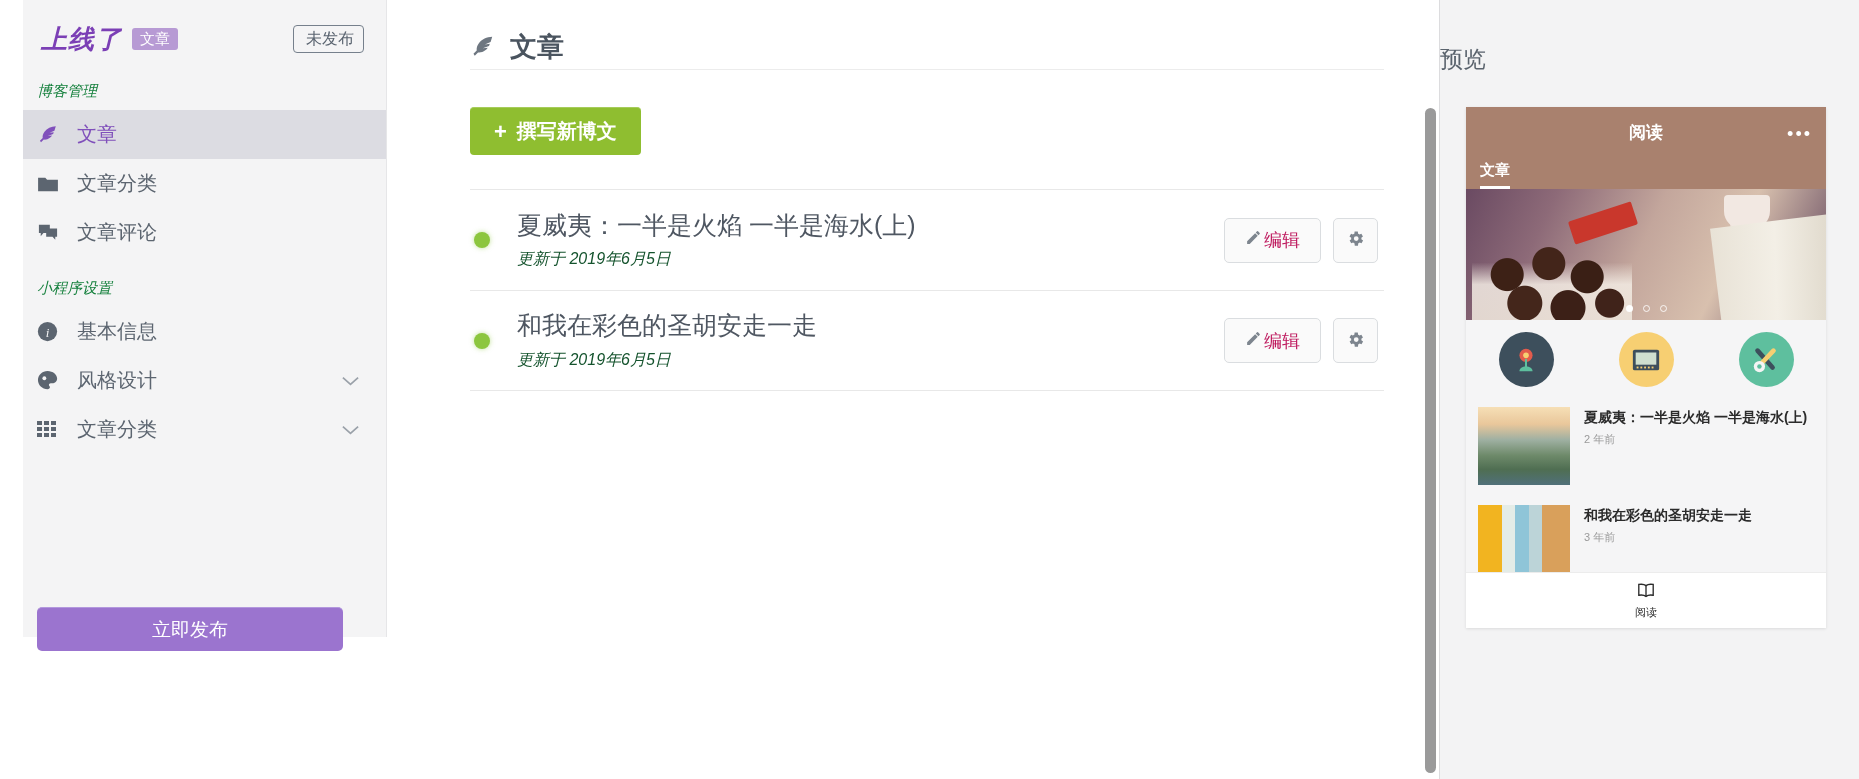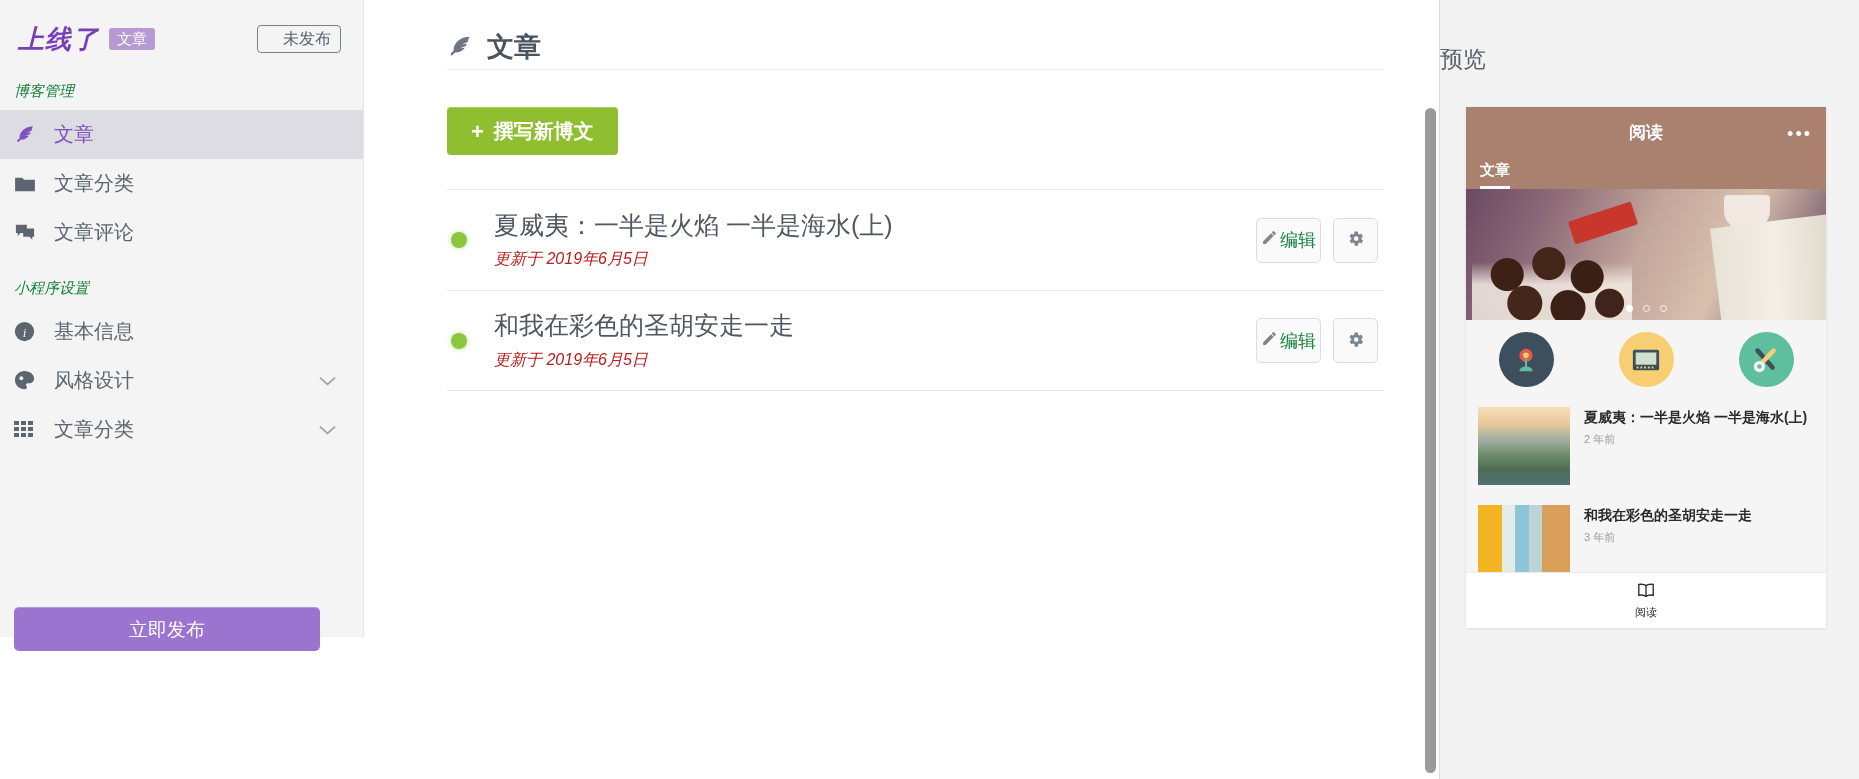--- a/index.html
+++ b/index.html
@@ -11,20 +11,21 @@
   }
   #app { position: relative; width: 1859px; height: 779px; display: flex; }
 
   
   .sidebar {
     width: 364px; height: 637px;
     background: #f4f4f5;
     border-right: 1px solid #e6e6e8;
     position: relative;
     flex: 0 0 364px;
+    margin-left: 23px;
   }
   .brand-row {
     display: flex; align-items: center;
     padding: 18px 22px 0 18px;
     height: 60px;
   }
   .brand-logo {
     font-size: 26px; font-weight: bold; font-style: italic;
     color: #7b3fb5; letter-spacing: 1px;
     line-height: 1;
@@ -37,21 +38,21 @@
     padding: 3px 8px 4px 8px;
     border-radius: 3px;
     line-height: 1;
   }
   .publish-badge {
     margin-left: auto;
     border: 1px solid #76808c;
     color: #5a6470;
     font-size: 16px;
     border-radius: 4px;
-    padding: 4px 9px 5px 25px;
+    padding: 4px 9px 5px 12px;
     background: transparent;
     line-height: 1.1;
     cursor: pointer;
     text-align: center;
   }
   .nav-group-title {
     color: #15803d;
     font-size: 15px;
     padding: 22px 0 9px 14px;
     font-style: italic;
@@ -143,32 +144,32 @@
     margin-right: 27px;
     cursor: pointer;
   }
   .post-text { flex: 1 1 auto; min-width: 0; }
   .post-title {
     font-size: 25px; color: #4f5762; line-height: 1.25;
     white-space: nowrap; overflow: hidden; text-overflow: ellipsis;
     cursor: pointer;
   }
   .post-meta {
-    font-size: 16px; color: #b91c1c; font-style: italic;
+    font-size: 16px; color: #14532d; font-style: italic;
     margin-top: 8px;
   }
   .post-actions { display: flex; align-items: center; gap: 12px; flex: 0 0 auto; }
   .btn-edit {
     border: 1px solid #dadde0;
     background: #fafafa;
     border-radius: 5px;
-    color: #15803d;
+    color: #be185d;
     font-size: 18px;
     height: 45px;
-    padding: 0 4px;
+    padding: 0 20px;
     display: inline-flex; align-items: center; gap: 2px;
     cursor: pointer;
   }
   .btn-gear {
     border: 1px solid #dadde0;
     background: #fafafa;
     border-radius: 5px;
     color: #7d858e;
     width: 45px; height: 45px;
     display: inline-flex; align-items: center; justify-content: center;

